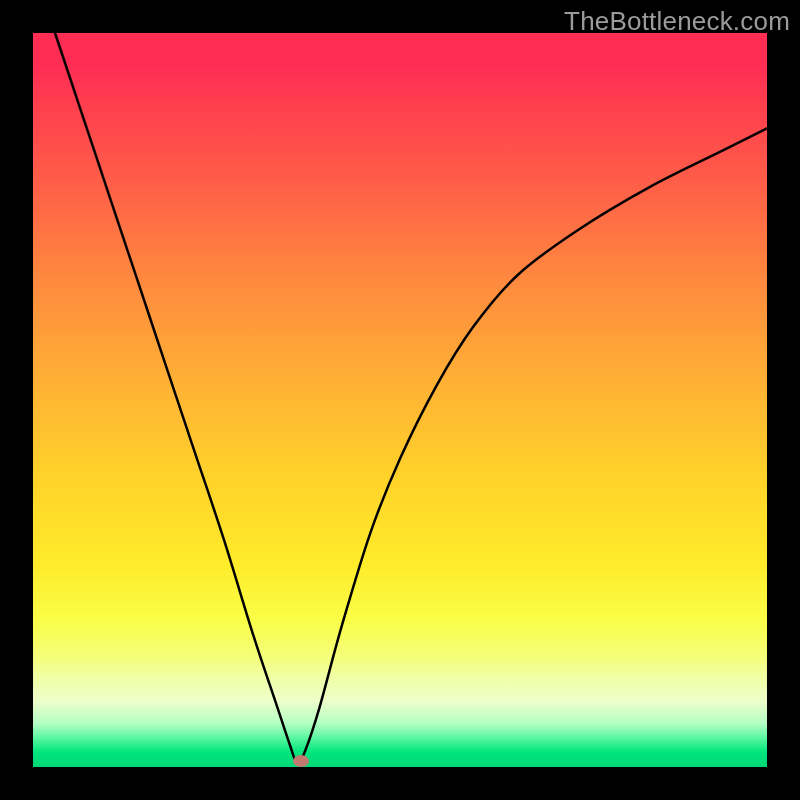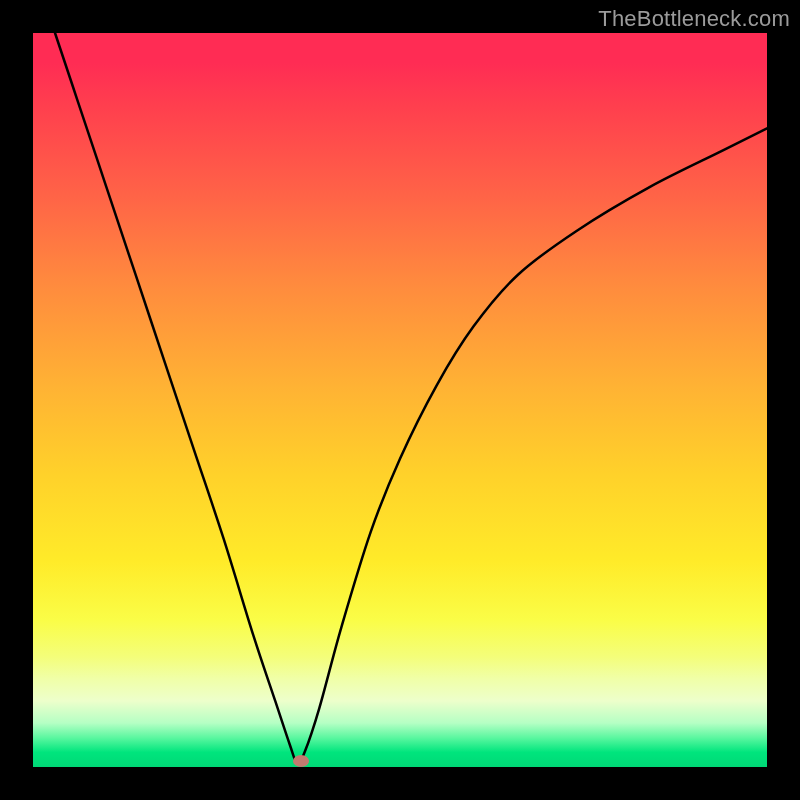--- a/index.html
+++ b/index.html
@@ -43,21 +43,21 @@
       #5bf7a0 96%,
       #00e57d 98%,
       #00d876 100%
     );
   }
   .watermark {
     position: absolute;
     top: 6px;
     right: 10px;
     color: #9b9b9b;
-    font-size: 22px;
+    font-size: 26px;
     font-weight: 400;
     letter-spacing: 0.2px;
     user-select: none;
   }
   svg.curve {
     position: absolute;
     top: 0;
     left: 0;
     width: 734px;
     height: 734px;

